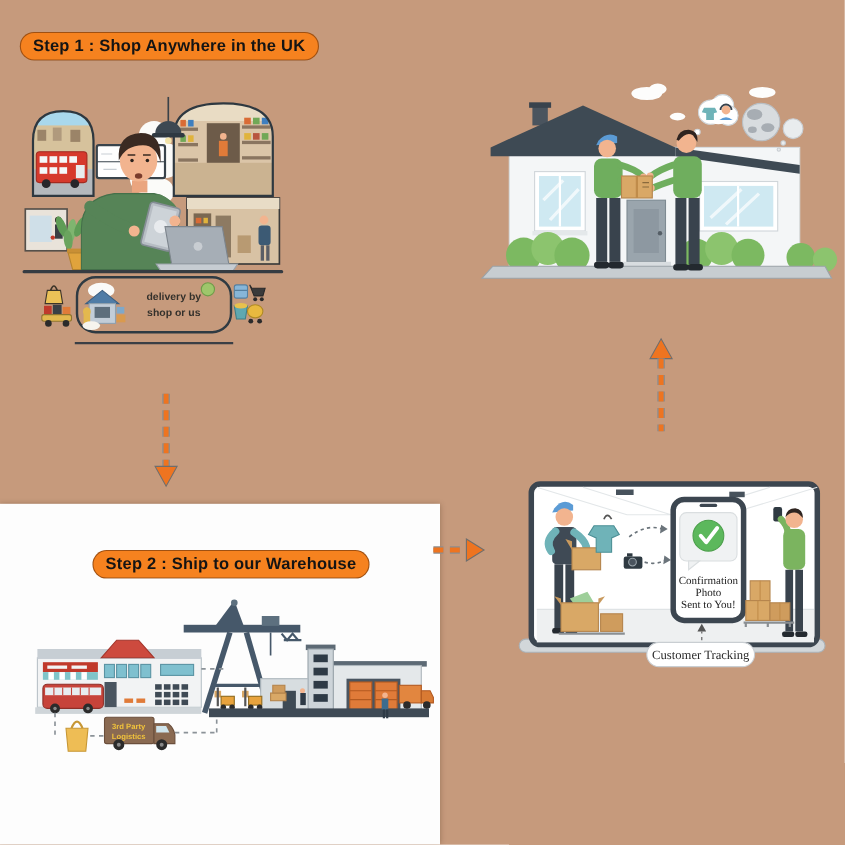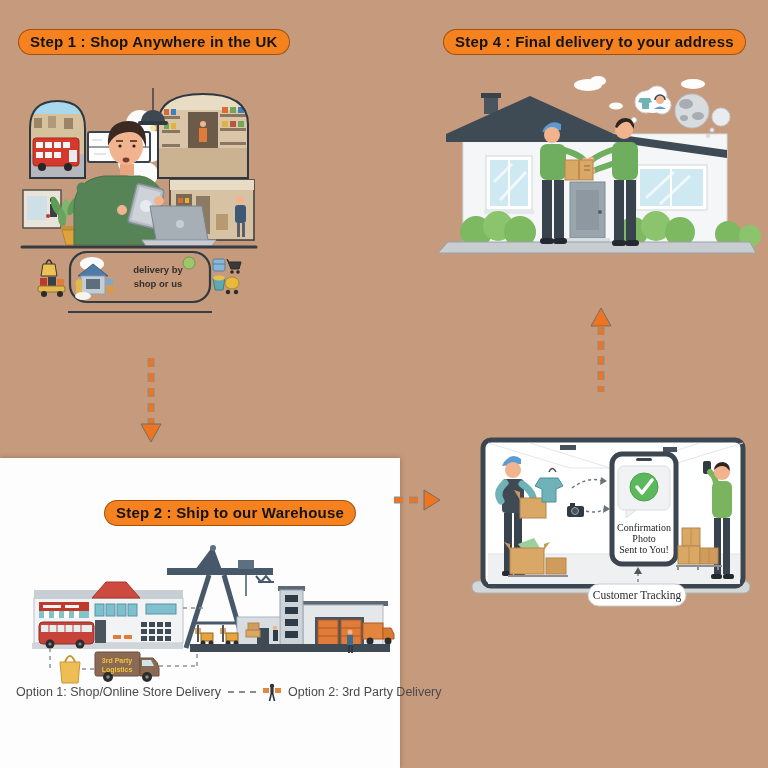--- a/index.html
+++ b/index.html
@@ -229,21 +229,21 @@
     <line x1="32" y1="62" x2="176" y2="62" stroke="#3a3f45" stroke-width="2"></line>
   </svg>
 
   <svg class="abs" style="left:138px;top:354px" width="26" height="92" viewBox="0 0 26 92">
     <line class="arrow-under" x1="13" y1="4" x2="13" y2="70"></line>
     <line class="arrow-line" x1="13" y1="4" x2="13" y2="70"></line>
     <polygon class="arrow-head" points="3,70 23,70 13,88"></polygon>
   </svg>
 
   <div class="whitebox">
-    <div class="steplabel" style="left:104px;top:42px">Step 2 : Ship to our Warehouse</div>
+    <div class="steplabel" style="left:84px;top:42px">Step 2 : Ship to our Warehouse</div>
 
     <svg class="abs" style="left:10px;top:80px" width="385" height="150" viewBox="0 0 385 150">
       <g>
         <path d="M199,37 L176,110" stroke="#46586a" stroke-width="5"></path>
         <path d="M214,37 L235,110" stroke="#46586a" stroke-width="5"></path>
         <path d="M183,85 L228,85" stroke="#46586a" stroke-width="3"></path>
         <rect x="157" y="30" width="106" height="7" fill="#46586a"></rect>
         <path d="M185,32 L203,8 L212,32 Z" fill="#46586a"></path>
         <circle cx="203" cy="10" r="3" fill="#5d707f"></circle>
         <rect x="228" y="22" width="16" height="9" fill="#5d707f"></rect>
@@ -372,32 +372,20 @@
 
       <g stroke="#8b9298" stroke-dasharray="4 4" fill="none" stroke-width="1.5">
         <path d="M40,110 V130"></path>
           <path d="M72,131 H85"></path>
         <path d="M149,128 H187"></path>
           <path d="M187,128 V114"></path>
         <path d="M173,70 H197"></path>
       </g>
     </svg>
 
-    <div class="optrow">
-      <span>Option 1: Shop/Online Store Delivery</span>
-      <span class="dashsep"></span>
-      <svg width="18" height="20" viewBox="0 0 18 20">
-        <rect x="0" y="6" width="6" height="5" fill="#e0883f"></rect>
-        <rect x="12" y="6" width="6" height="5" fill="#e0883f"></rect>
-        <circle cx="9" cy="4" r="2.2" fill="#2b3440"></circle>
-        <rect x="7.4" y="6" width="3.2" height="7" fill="#2b3440"></rect>
-        <path d="M8,13 L6.5,19 M10,13 L11.5,19" stroke="#2b3440" stroke-width="1.6"></path>
-      </svg>
-      <span>Option 2: 3rd Party Delivery</span>
-    </div>
   </div>
 
   <svg class="abs" style="left:392px;top:486px" width="52" height="28" viewBox="0 0 52 28">
     <line class="arrow-under" x1="2" y1="14" x2="32" y2="14"></line>
     <line class="arrow-line" x1="2" y1="14" x2="32" y2="14"></line>
     <polygon class="arrow-head" points="32,4 32,24 48,14"></polygon>
   </svg>
 
 
   <svg class="abs" style="left:460px;top:426px" width="300" height="192" viewBox="0 0 300 192">
@@ -495,21 +483,20 @@
       <text class="seriftxt" x="177" y="173" text-anchor="middle" font-size="11.5" fill="#2b2b2b">Customer Tracking</text>
     </g>
   </svg>
 
   <svg class="abs" style="left:588px;top:304px" width="26" height="92" viewBox="0 0 26 92">
     <polygon class="arrow-head" points="3,22 23,22 13,4"></polygon>
     <line class="arrow-under" x1="13" y1="22" x2="13" y2="88"></line>
     <line class="arrow-line" x1="13" y1="22" x2="13" y2="88"></line>
   </svg>
 
-  <div class="steplabel" style="left:443px;top:29px">Step 4 : Final delivery to your address</div>
 
   <svg class="abs" style="left:428px;top:72px" width="335" height="185" viewBox="0 0 335 185">
     <g fill="#fdfdfc">
       <ellipse cx="160" cy="13" rx="14" ry="6"></ellipse>
         <ellipse cx="170" cy="9" rx="8" ry="5"></ellipse>
       <ellipse cx="265" cy="12" rx="12" ry="5"></ellipse>
       <ellipse cx="188" cy="34" rx="7" ry="3.5"></ellipse>
     </g>
 
     <g>

